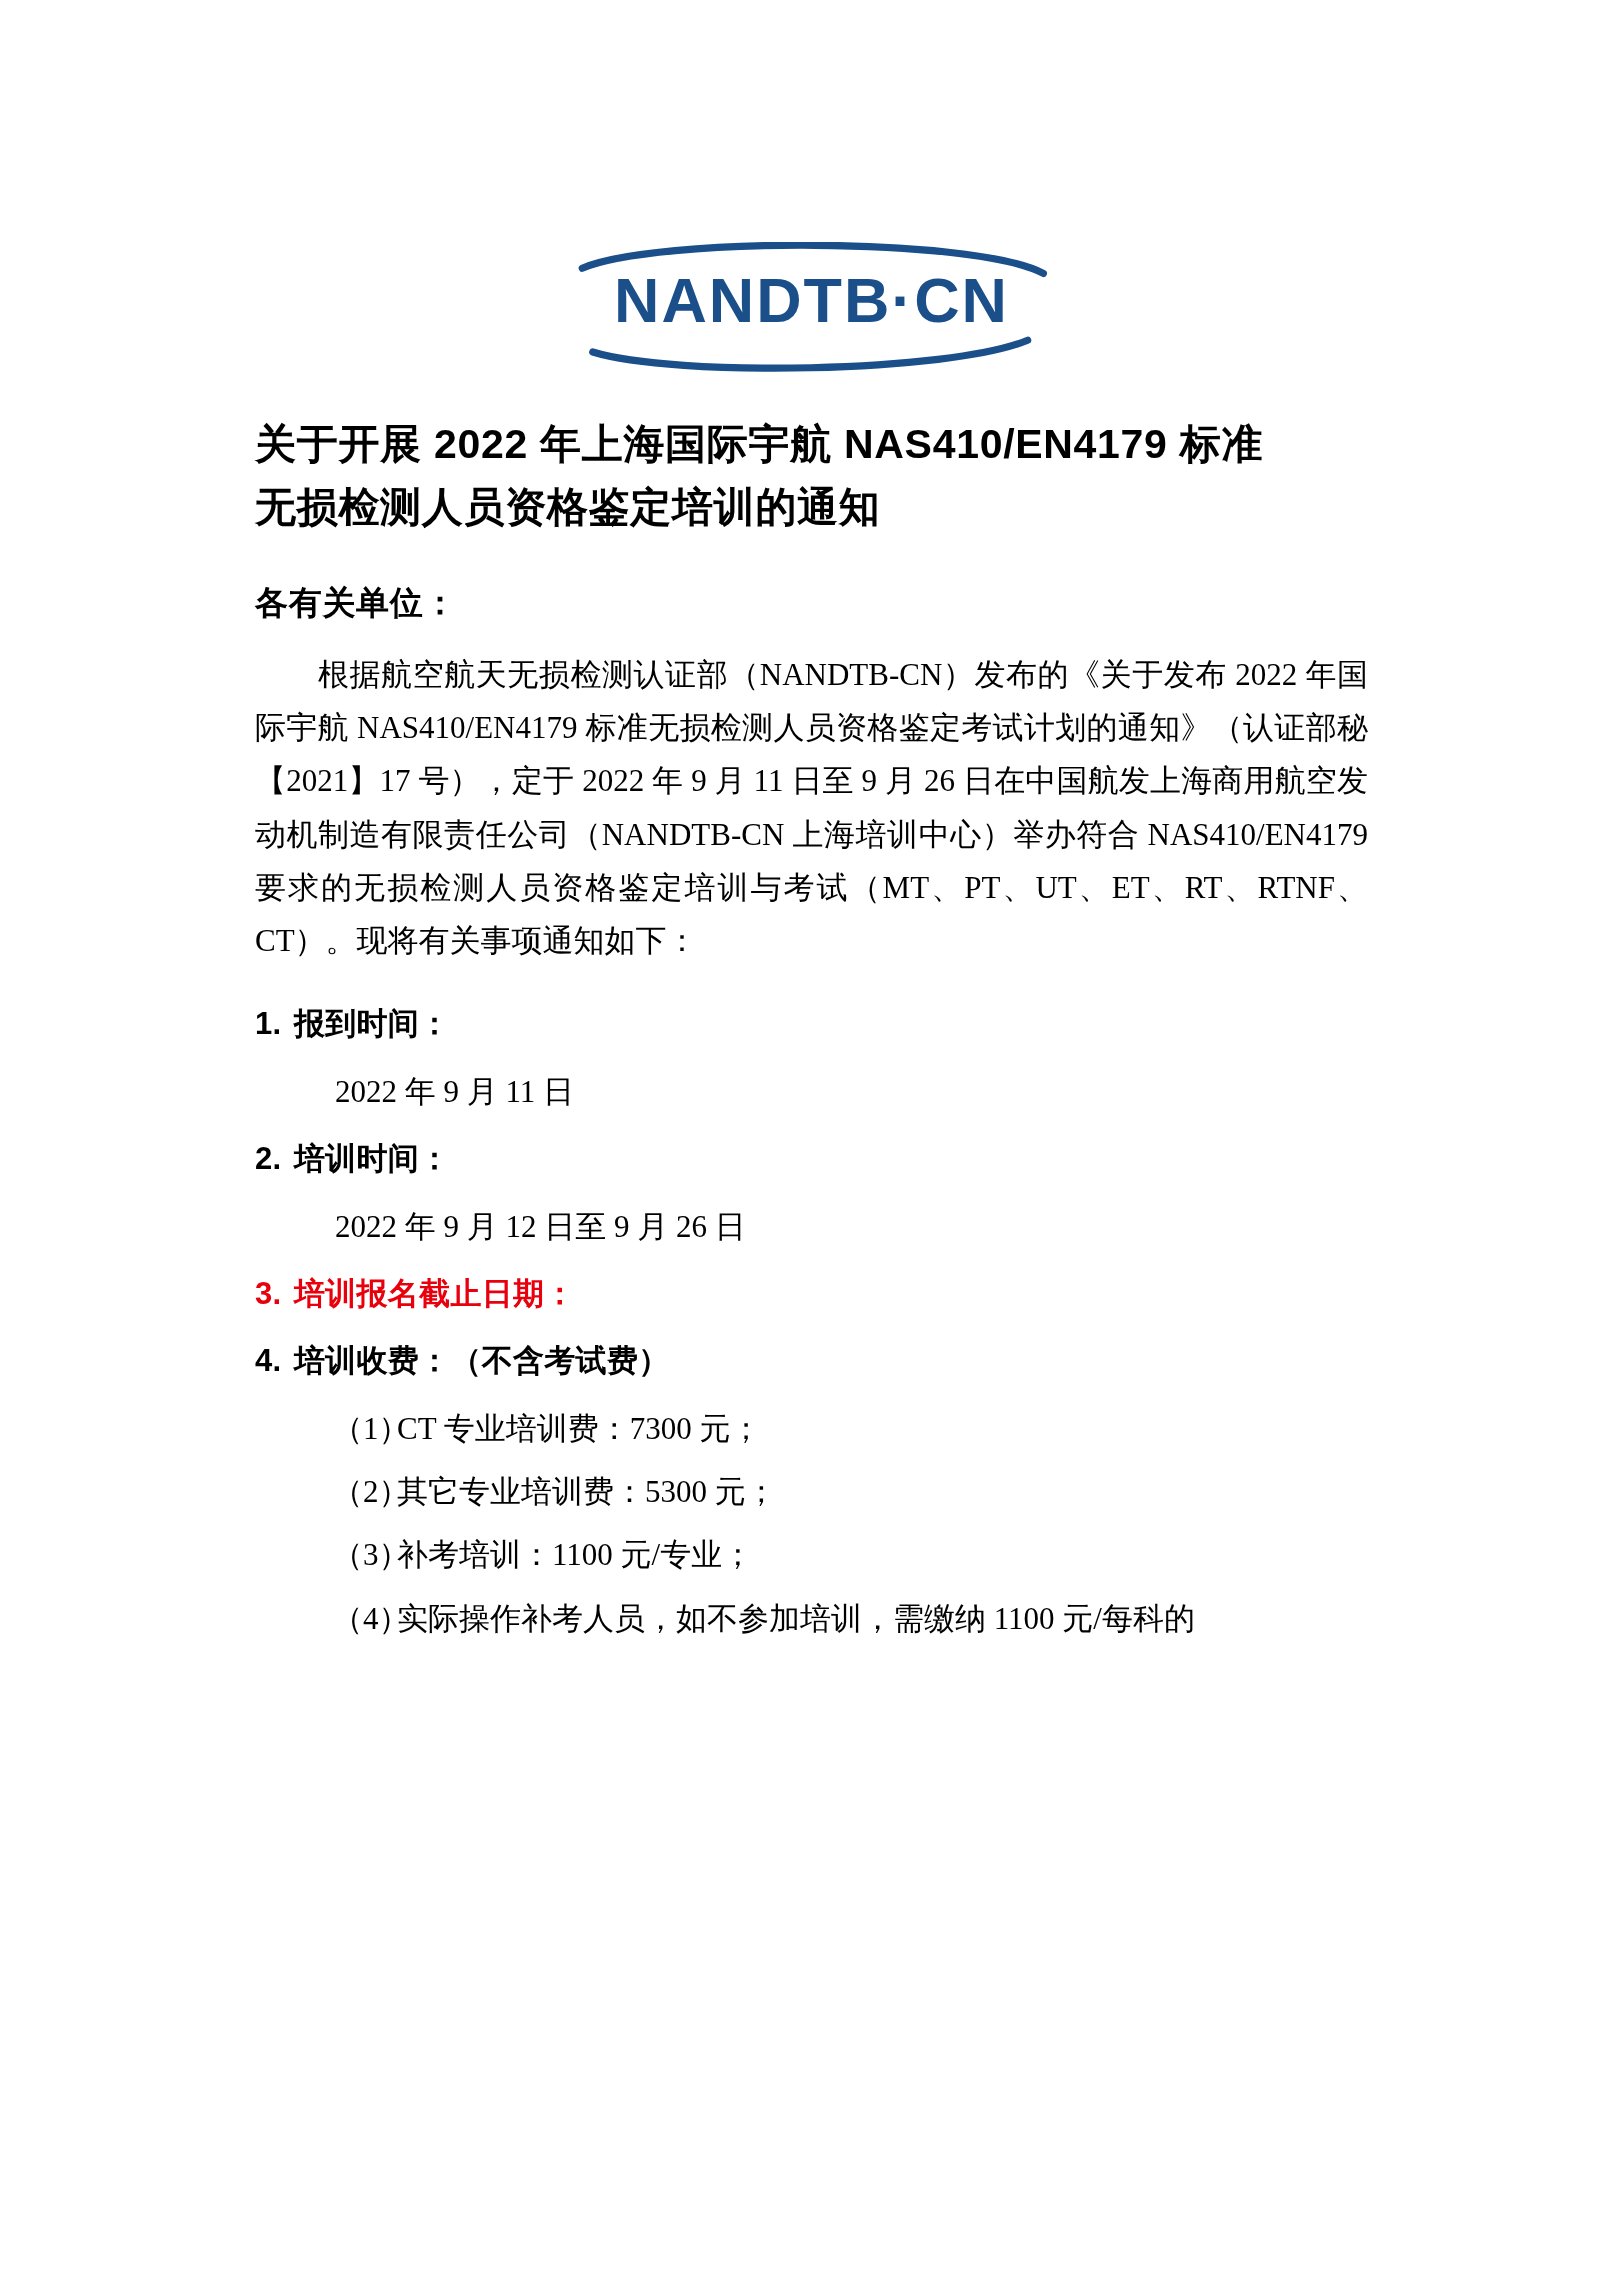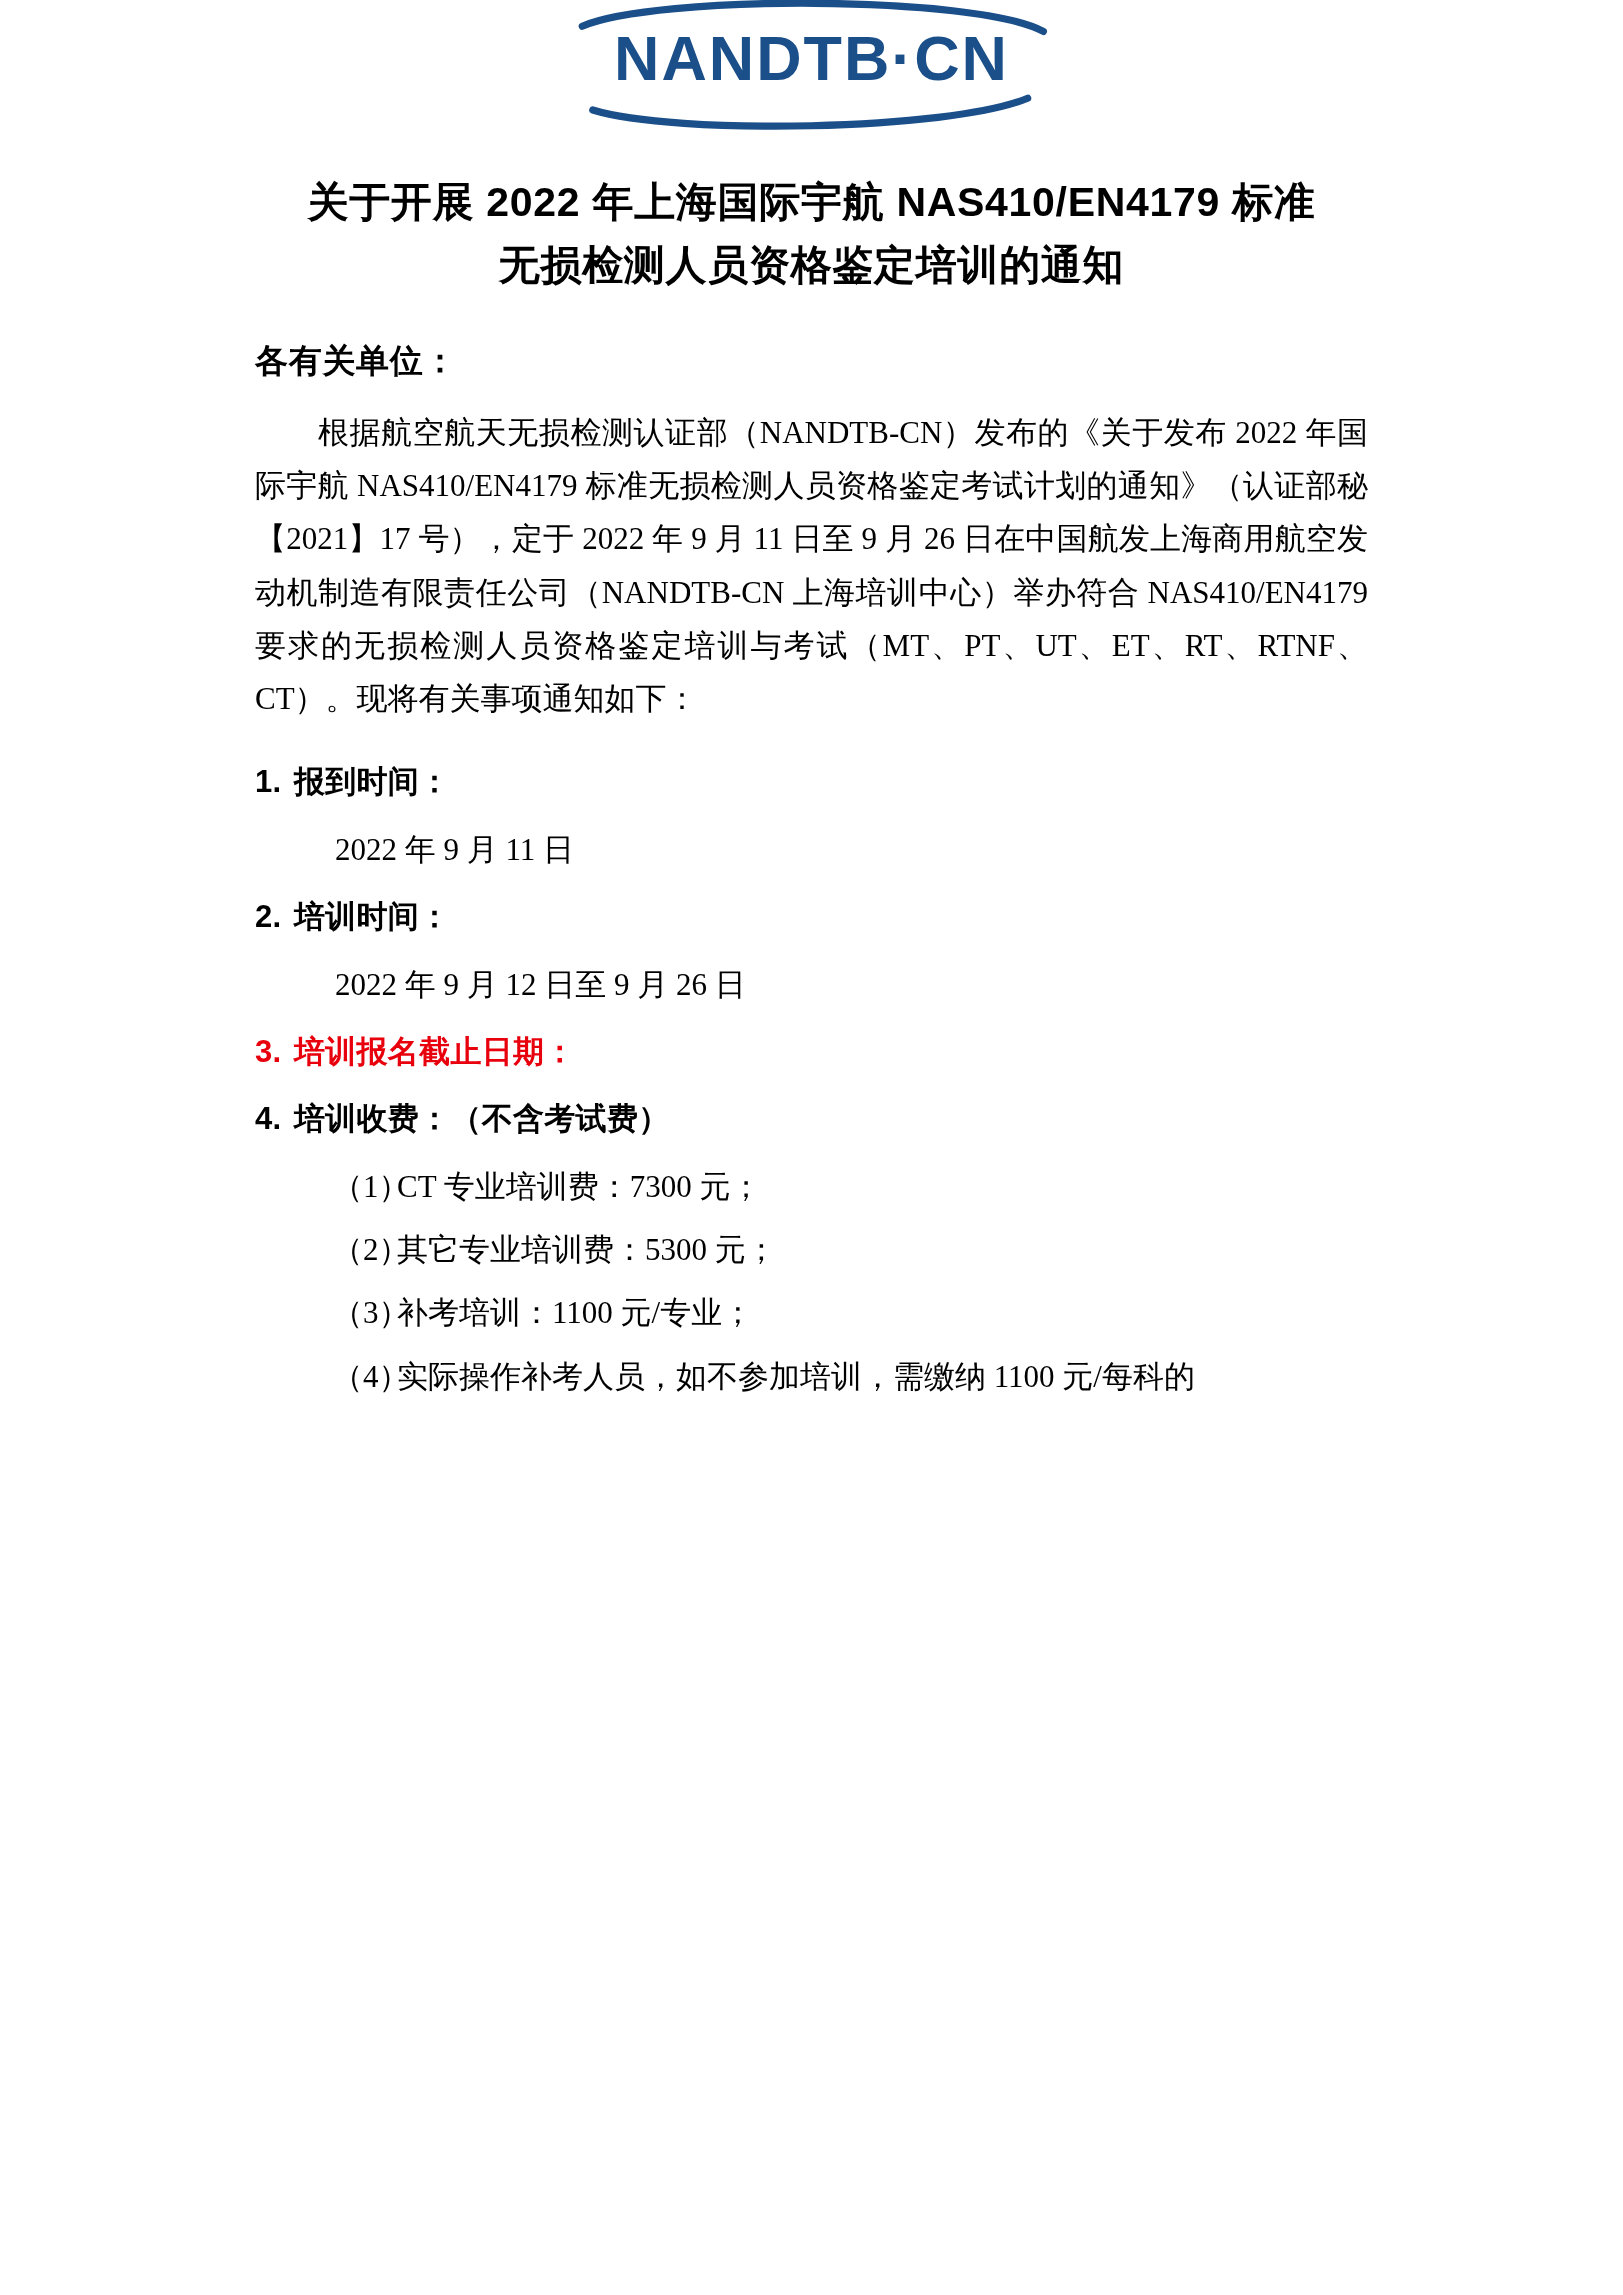--- a/index.html
+++ b/index.html
@@ -17,33 +17,34 @@
   .page {
     position: relative;
     width: 1623px;
     height: 2295px;
     box-sizing: border-box;
     padding: 0 255px;
   }
 
   
   .logo-block {
+    padding-top: 242px;
     text-align: center;
     height: 151px;
     position: relative;
   }
   .logo-svg {
     display: block;
     margin: 0 auto;
   }
 
   
   .doc-title {
     margin-top: 19.6px;
-    text-align: center;
+    text-align: left;
     font-family: "Liberation Sans", "DejaVu Sans", sans-serif;
     font-weight: bold;
     font-size: 41px;
     line-height: 1.55;
     letter-spacing: 0.7px;
     color: #000;
   }
   .doc-title .line {
     display: block;
   }

